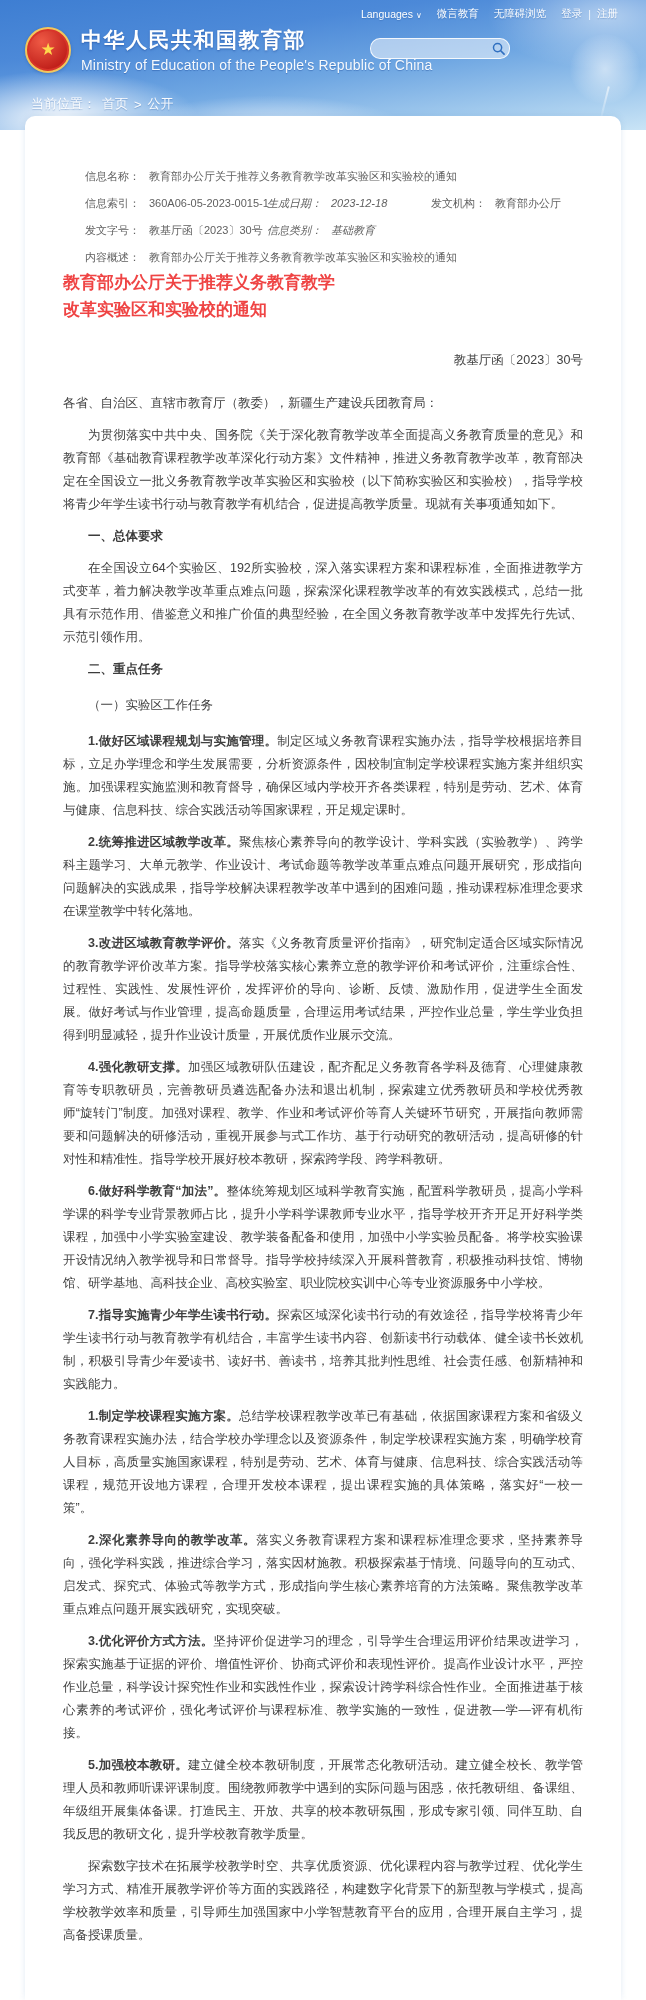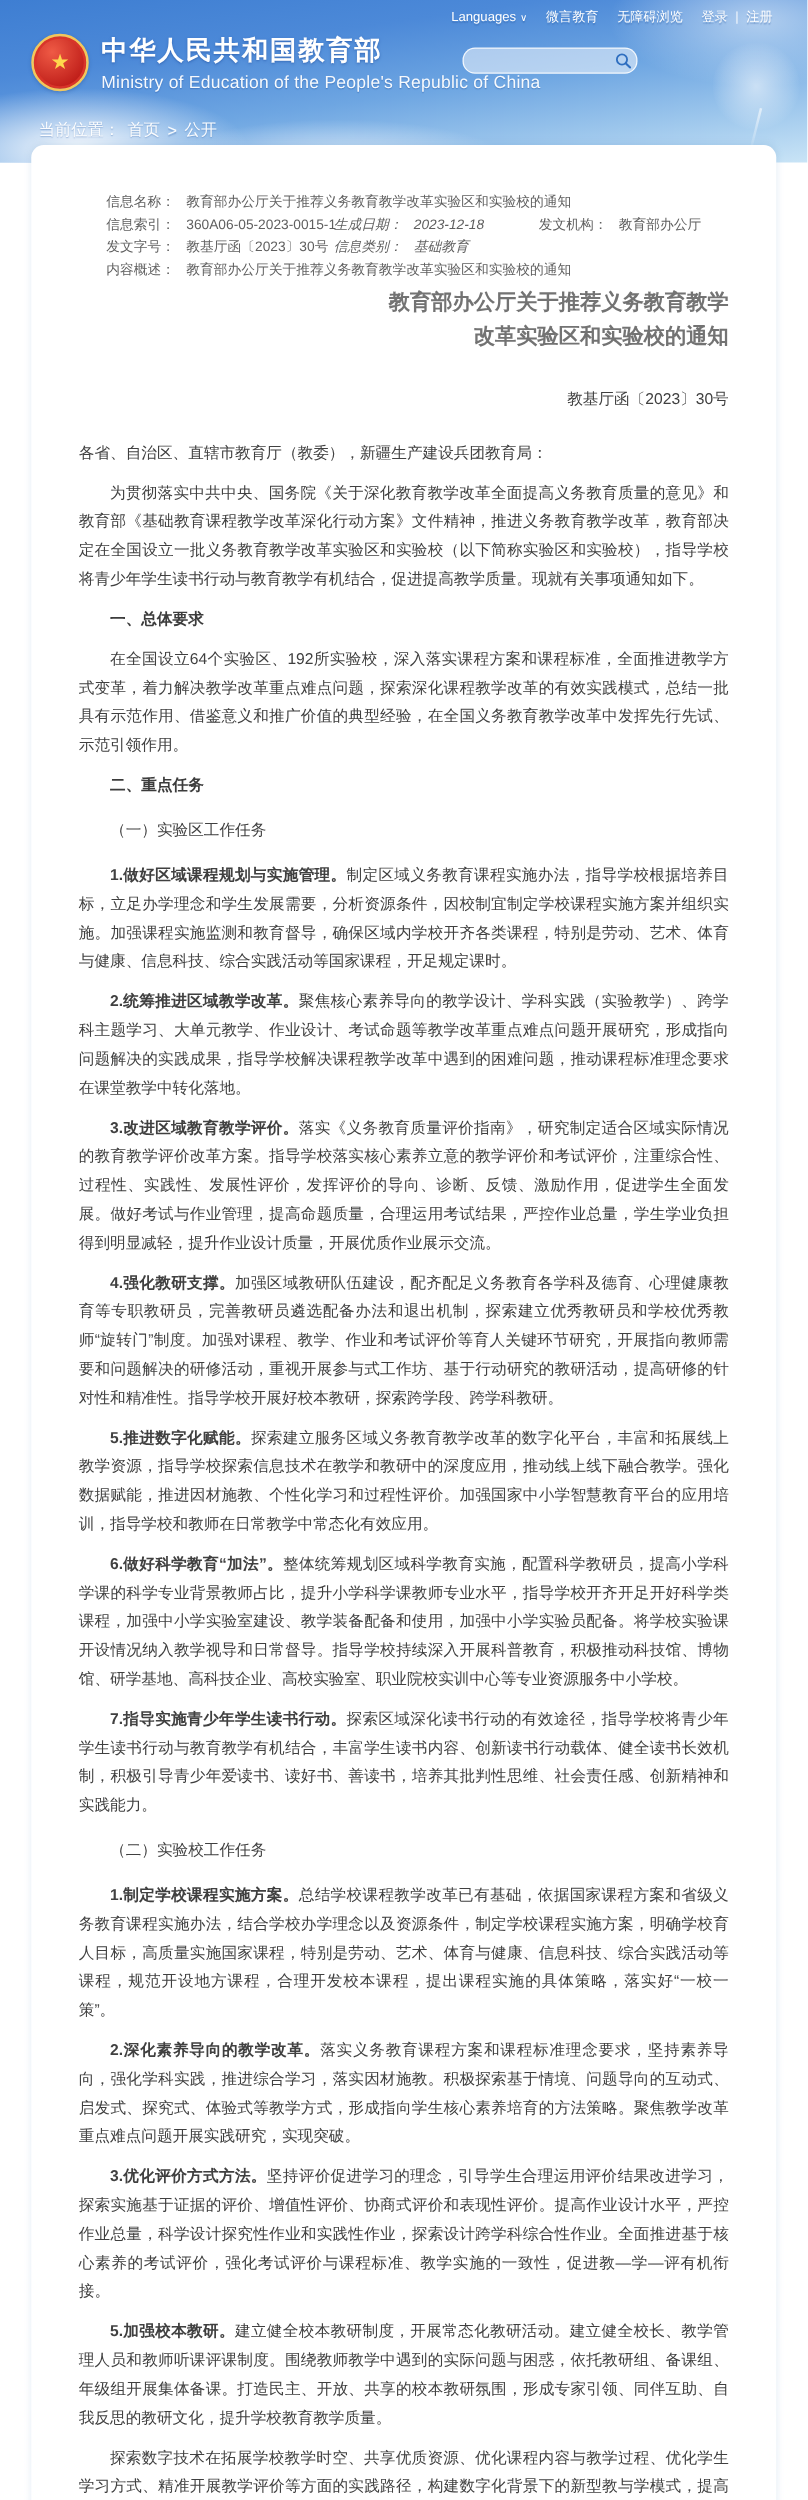--- a/index.html
+++ b/index.html
@@ -46,28 +46,28 @@
     padding:0 0 0 9px; font-size:11px; color:#2a5fa8; outline:none; }
   .search-btn { width:22px; height:100%; display:flex; align-items:center; justify-content:center; cursor:pointer; }
   .breadcrumb { position:absolute; left:31px; top:95px; font-size:13px; color:rgba(255,255,255,.96);
     display:flex; gap:6px; align-items:center; text-shadow:0 1px 1px rgba(40,90,160,.35); }
   .crumb-link { cursor:pointer; }
   
   .card { position:relative; margin:-14px 25px 0; background:#ffffff;
     border-radius:10px 10px 0 0; min-height:1884px;
     box-shadow:0 -1px 6px rgba(100,150,200,.18); }
   .info { padding:40px 40px 0 60px; font-size:11px; color:#5f5f5f; }
-  .info-row { display:flex; margin-bottom:5px; line-height:13px; }
+  .info-row { display:flex; margin-bottom:5px; line-height:13px;margin-top:14px; }
   .info-row .pair { display:flex; flex:0 0 auto; }
   .info-row .pair:nth-child(1) { width:182px; }
   .info-row .pair:nth-child(2) { width:164px;font-style:italic; }
   .pair .lbl { white-space:nowrap; }
   .pair .val { margin-left:9px; white-space:nowrap; }
   .doc { padding:0 38px 30px; color:#404040; font-size:12.5px; line-height:23px; }
-  .doc-title { text-align:right; font-size:17px; font-weight:bold; color:#737373;
+  .doc-title { text-align:left; font-size:17px; font-weight:bold; color:#ef4444;
     line-height:27px; }
   .doc-number { text-align:right; margin-top:26px; }
   .salutation { margin-top:20px; }
   .doc p { margin:9px 0; }
   .doc p.h1 { font-weight:bold; text-indent:2em; margin:4px 0; color:#3c3c3c; }
   .doc p.h2 { text-indent:2em; margin:13px 0; }
   .doc p.para, .doc p.item { text-indent:2em; text-align:justify; }
   .doc p.item b { font-weight:bold; }
 </style>
 </head>
@@ -164,24 +164,22 @@
     <div>
         <p class="para">为贯彻落实中共中央、国务院《关于深化教育教学改革全面提高义务教育质量的意见》和教育部《基础教育课程教学改革深化行动方案》文件精神，推进义务教育教学改革，教育部决定在全国设立一批义务教育教学改革实验区和实验校（以下简称实验区和实验校），指导学校将青少年学生读书行动与教育教学有机结合，促进提高教学质量。现就有关事项通知如下。</p>
         <p class="h1">一、总体要求</p>
         <p class="para">在全国设立64个实验区、192所实验校，深入落实课程方案和课程标准，全面推进教学方式变革，着力解决教学改革重点难点问题，探索深化课程教学改革的有效实践模式，总结一批具有示范作用、借鉴意义和推广价值的典型经验，在全国义务教育教学改革中发挥先行先试、示范引领作用。</p>
         <p class="h1">二、重点任务</p>
         <p class="h2">（一）实验区工作任务</p>
         <p class="item"><b>1.做好区域课程规划与实施管理。</b>制定区域义务教育课程实施办法，指导学校根据培养目标，立足办学理念和学生发展需要，分析资源条件，因校制宜制定学校课程实施方案并组织实施。加强课程实施监测和教育督导，确保区域内学校开齐各类课程，特别是劳动、艺术、体育与健康、信息科技、综合实践活动等国家课程，开足规定课时。</p>
         <p class="item"><b>2.统筹推进区域教学改革。</b>聚焦核心素养导向的教学设计、学科实践（实验教学）、跨学科主题学习、大单元教学、作业设计、考试命题等教学改革重点难点问题开展研究，形成指向问题解决的实践成果，指导学校解决课程教学改革中遇到的困难问题，推动课程标准理念要求在课堂教学中转化落地。</p>
         <p class="item"><b>3.改进区域教育教学评价。</b>落实《义务教育质量评价指南》，研究制定适合区域实际情况的教育教学评价改革方案。指导学校落实核心素养立意的教学评价和考试评价，注重综合性、过程性、实践性、发展性评价，发挥评价的导向、诊断、反馈、激励作用，促进学生全面发展。做好考试与作业管理，提高命题质量，合理运用考试结果，严控作业总量，学生学业负担得到明显减轻，提升作业设计质量，开展优质作业展示交流。</p>
         <p class="item"><b>4.强化教研支撑。</b>加强区域教研队伍建设，配齐配足义务教育各学科及德育、心理健康教育等专职教研员，完善教研员遴选配备办法和退出机制，探索建立优秀教研员和学校优秀教师“旋转门”制度。加强对课程、教学、作业和考试评价等育人关键环节研究，开展指向教师需要和问题解决的研修活动，重视开展参与式工作坊、基于行动研究的教研活动，提高研修的针对性和精准性。指导学校开展好校本教研，探索跨学段、跨学科教研。</p>
-        <p class="item"><b>5.推进数字化赋能。</b>探索建立服务区域义务教育教学改革的数字化平台，丰富和拓展线上教学资源，指导学校探索信息技术在教学和教研中的深度应用，推动线上线下融合教学。强化数据赋能，推进因材施教、个性化学习和过程性评价。加强国家中小学智慧教育平台的应用培训，指导学校和教师在日常教学中常态化有效应用。</p>
         <p class="item"><b>6.做好科学教育“加法”。</b>整体统筹规划区域科学教育实施，配置科学教研员，提高小学科学课的科学专业背景教师占比，提升小学科学课教师专业水平，指导学校开齐开足开好科学类课程，加强中小学实验室建设、教学装备配备和使用，加强中小学实验员配备。将学校实验课开设情况纳入教学视导和日常督导。指导学校持续深入开展科普教育，积极推动科技馆、博物馆、研学基地、高科技企业、高校实验室、职业院校实训中心等专业资源服务中小学校。</p>
         <p class="item"><b>7.指导实施青少年学生读书行动。</b>探索区域深化读书行动的有效途径，指导学校将青少年学生读书行动与教育教学有机结合，丰富学生读书内容、创新读书行动载体、健全读书长效机制，积极引导青少年爱读书、读好书、善读书，培养其批判性思维、社会责任感、创新精神和实践能力。</p>
-        <p class="h2">（二）实验校工作任务</p>
         <p class="item"><b>1.制定学校课程实施方案。</b>总结学校课程教学改革已有基础，依据国家课程方案和省级义务教育课程实施办法，结合学校办学理念以及资源条件，制定学校课程实施方案，明确学校育人目标，高质量实施国家课程，特别是劳动、艺术、体育与健康、信息科技、综合实践活动等课程，规范开设地方课程，合理开发校本课程，提出课程实施的具体策略，落实好“一校一策”。</p>
         <p class="item"><b>2.深化素养导向的教学改革。</b>落实义务教育课程方案和课程标准理念要求，坚持素养导向，强化学科实践，推进综合学习，落实因材施教。积极探索基于情境、问题导向的互动式、启发式、探究式、体验式等教学方式，形成指向学生核心素养培育的方法策略。聚焦教学改革重点难点问题开展实践研究，实现突破。</p>
         <p class="item"><b>3.优化评价方式方法。</b>坚持评价促进学习的理念，引导学生合理运用评价结果改进学习，探索实施基于证据的评价、增值性评价、协商式评价和表现性评价。提高作业设计水平，严控作业总量，科学设计探究性作业和实践性作业，探索设计跨学科综合性作业。全面推进基于核心素养的考试评价，强化考试评价与课程标准、教学实施的一致性，促进教—学—评有机衔接。</p>
         <p class="item"><b>5.加强校本教研。</b>建立健全校本教研制度，开展常态化教研活动。建立健全校长、教学管理人员和教师听课评课制度。围绕教师教学中遇到的实际问题与困惑，依托教研组、备课组、年级组开展集体备课。打造民主、开放、共享的校本教研氛围，形成专家引领、同伴互助、自我反思的教研文化，提升学校教育教学质量。</p>
         <p class="item">探索数字技术在拓展学校教学时空、共享优质资源、优化课程内容与教学过程、优化学生学习方式、精准开展教学评价等方面的实践路径，构建数字化背景下的新型教与学模式，提高学校教学效率和质量，引导师生加强国家中小学智慧教育平台的应用，合理开展自主学习，提高备授课质量。</p>
       </div>
   </div>
 </div>
 
 </body></html>

